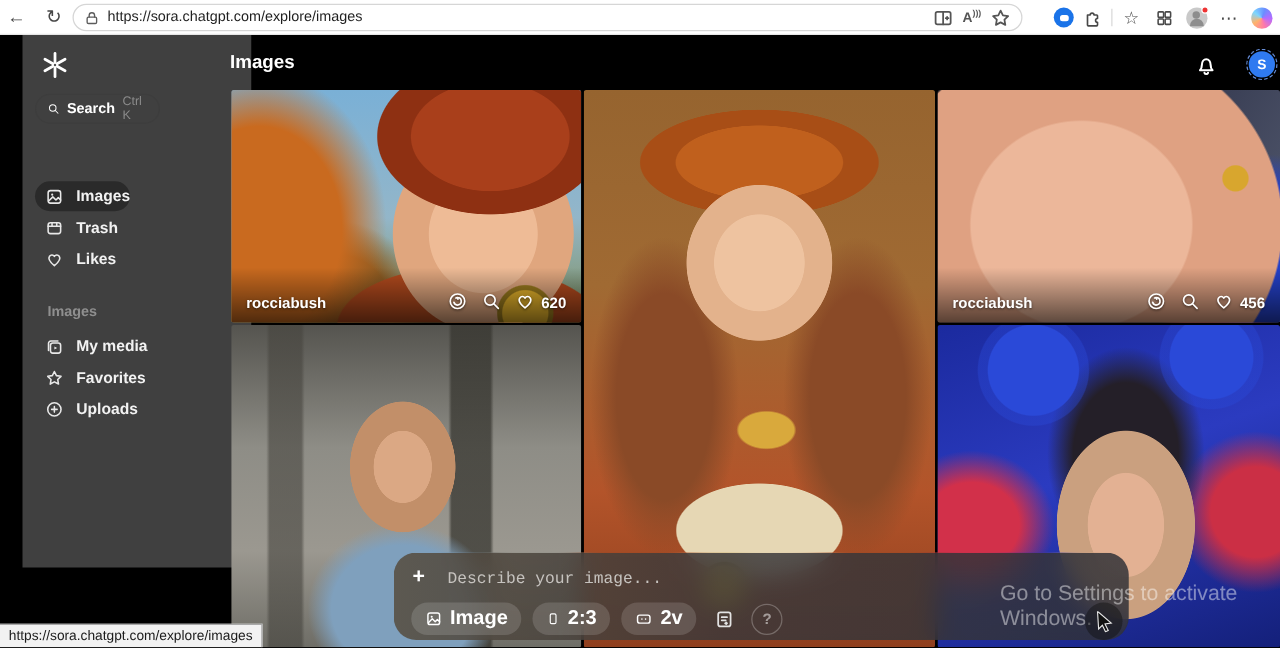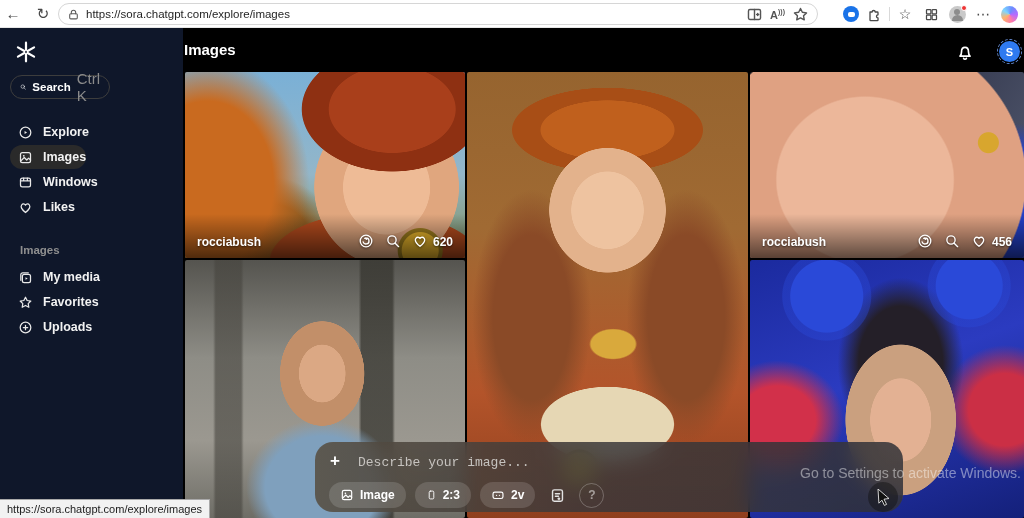--- a/index.html
+++ b/index.html
@@ -26,26 +26,26 @@
     background:conic-gradient(from 20deg,#6a8dff,#b56bff,#ff7aa8,#ffb36b,#7dd6ff,#6a8dff); }
   .ext-blue { width:16px; height:16px; border-radius:50%; background:#1a73e8; display:flex; align-items:center; justify-content:center;}
   .ext-blue::after{ content:""; width:7px; height:5px; background:#fff; border-radius:2px; }
 
   svg.ic { display:block; fill:none; stroke:currentColor; stroke-width:2; stroke-linecap:round; stroke-linejoin:round; }
 
   
   .app { position:absolute; left:0; top:28px; width:1024px; height:490px; background:#000; }
 
   
-  .sidebar { position:absolute; left:0; top:0; width:183px; height:490px; background:#0f172a; color:#ececec; }
+  .sidebar { position:absolute; left:18px; top:0; width:183px; height:426px; background:#404040; color:#ececec; }
   .logo { position:absolute; left:14px; top:12px; width:24px; height:24px; color:#fff; }
   .search-pill { position:absolute; left:10px; top:47px; width:100px; height:24px; border:1px solid #3d3d3d;
     border-radius:12px; display:flex; align-items:center; padding:0 9px; gap:6px; cursor:pointer; }
   .search-pill .lbl { font-size:11.5px; font-weight:bold; color:#fff; }
-  .search-pill .kbd { font-size:15px; color:#8b8b8b; }
+  .search-pill .kbd { font-size:10px; color:#8b8b8b; }
   .nav-item { position:absolute; left:10px; width:165px; height:24px; display:flex; align-items:center;
     gap:10px; padding:0 8px; border-radius:12px; cursor:pointer; }
   .nav-item .nlbl { font-size:12.5px; font-weight:bold; color:#f2f2f2; }
   .nav-item.active { background:#2a2a2a; width:76px; }
   .nav-icon { width:15px; height:15px; color:#e8e8e8; flex:none; }
   .lib-title { position:absolute; left:20px; top:216px; font-size:11.5px; font-weight:bold; color:#8f8f8f; }
 
   
   .page-title { position:absolute; left:184px; top:13px; font-size:15px; font-weight:bold; color:#fff; }
   .bell { position:absolute; left:955px; top:14px; width:20px; height:20px; color:#fff; cursor:pointer; }
@@ -102,31 +102,31 @@
   .like-count { font-size:12px; font-weight:bold; color:#fff; margin-left:5px; text-shadow:0 1px 2px rgba(0,0,0,.6); }
 
   
   .composer { position:absolute; left:315px; top:414px; width:588px; height:70px; border-radius:18px;
     background:linear-gradient(90deg, rgba(86,76,62,.85), rgba(58,56,58,.84) 45%, rgba(48,49,55,.84));
     backdrop-filter:blur(10px); }
   .composer .plus { position:absolute; left:15px; top:9px; font-size:17px; color:#fff; font-weight:bold; cursor:pointer;}
   .composer .placeholder { position:absolute; left:43px; top:13px; font-size:13px; color:#c6c3bf; cursor:text;font-family:Liberation Mono, monospace; }
   .composer-row { position:absolute; left:14px; top:40px; display:flex; align-items:center; gap:9px; }
   .cpill { height:26px; border-radius:13px; background:rgba(255,255,255,.14); display:flex; align-items:center;
-    gap:6px; padding:0 11px; color:#fff; font-size:12px; font-weight:bold; cursor:pointer; }
+    gap:6px; padding:0 11px; color:#fff; font-size:16px; font-weight:bold; cursor:pointer; }
   .cbtn { width:26px; height:26px; display:flex; align-items:center; justify-content:center; color:#e3e3e3; cursor:pointer; }
   .help-btn { width:25px; height:25px; border:1px solid rgba(255,255,255,.25); border-radius:50%;
     color:rgba(255,255,255,.5); font-size:12px; font-weight:bold; display:flex; align-items:center;
     justify-content:center; cursor:pointer; }
   .cic { width:14px; height:14px; }
 
   
   .watermark { position:absolute; left:800px; top:433px; color:rgba(255,255,255,.52); pointer-events:none; }
   .watermark .l1 { font-size:17px; }
-  .watermark .l2 { font-size:14px; margin-top:4px; color:rgba(255,255,255,.45); }
+  .watermark .l2 { font-size:17px; margin-top:4px; color:rgba(255,255,255,.45); }
   .statusbar { position:absolute; left:0; top:499px; height:19px; background:#f2f2f2;
     border:1px solid #a9a9a9; border-left:none; border-bottom:none; display:flex; align-items:center;
     padding:0 7px; font-size:11px; color:#1b1b1b; }
   .cursor-wrap { position:absolute; left:868px; top:482px; width:30px; height:30px; border-radius:50%;
     background:rgba(15,15,15,.45); pointer-events:none; }
   .cursor-wrap svg { position:absolute; left:9px; top:7px; }
 </style>
 </head>
 <body>
 
@@ -202,41 +202,34 @@
 
       <div class="search-pill">
         <svg class="ic" width="12" height="12" viewBox="0 0 24 24" style="color:#fff">
           <circle cx="10.5" cy="10.5" r="6.5"></circle>
             <path d="M15.5 15.5L21 21"></path>
         </svg>
         <span class="lbl">Search</span>
         <span class="kbd">Ctrl K</span>
       </div>
 
-      <div class="nav-item" style="top:92px">
-        <svg class="ic nav-icon" viewBox="0 0 24 24">
-          <circle cx="12" cy="12" r="8.5"></circle>
-            <path d="M10.5 9.5l4 2.5-4 2.5z" fill="currentColor" stroke="none"></path>
-        </svg>
-        <span class="nlbl">Explore</span>
-      </div>
       <div class="nav-item active" style="top:117px">
         <svg class="ic nav-icon" viewBox="0 0 24 24">
           <rect x="4" y="4" width="16" height="16" rx="3"></rect>
             <circle cx="9.2" cy="9.2" r="1.4" fill="currentColor" stroke="none"></circle>
             <path d="M5 17l5-5 4 4 3-3 3 3"></path>
         </svg>
         <span class="nlbl">Images</span>
       </div>
       <div class="nav-item" style="top:142px">
         <svg class="ic nav-icon" viewBox="0 0 24 24">
           <rect x="4" y="5" width="16" height="14" rx="3"></rect>
             <path d="M4 9.5h16M9 5v4.5M15 5v4.5"></path>
         </svg>
-        <span class="nlbl">Windows</span>
+        <span class="nlbl">Trash</span>
       </div>
       <div class="nav-item" style="top:167px">
         <svg class="ic nav-icon" viewBox="0 0 24 24">
           <path d="M12 20C5.5 14.8 3.7 11 5.8 8 7.5 5.6 10.5 5.9 12 8.2 13.5 5.9 16.5 5.6 18.2 8c2.1 3 .3 6.8-6.2 12z"></path>
         </svg>
         <span class="nlbl">Likes</span>
       </div>
 
       <div class="lib-title">Images</div>
 

